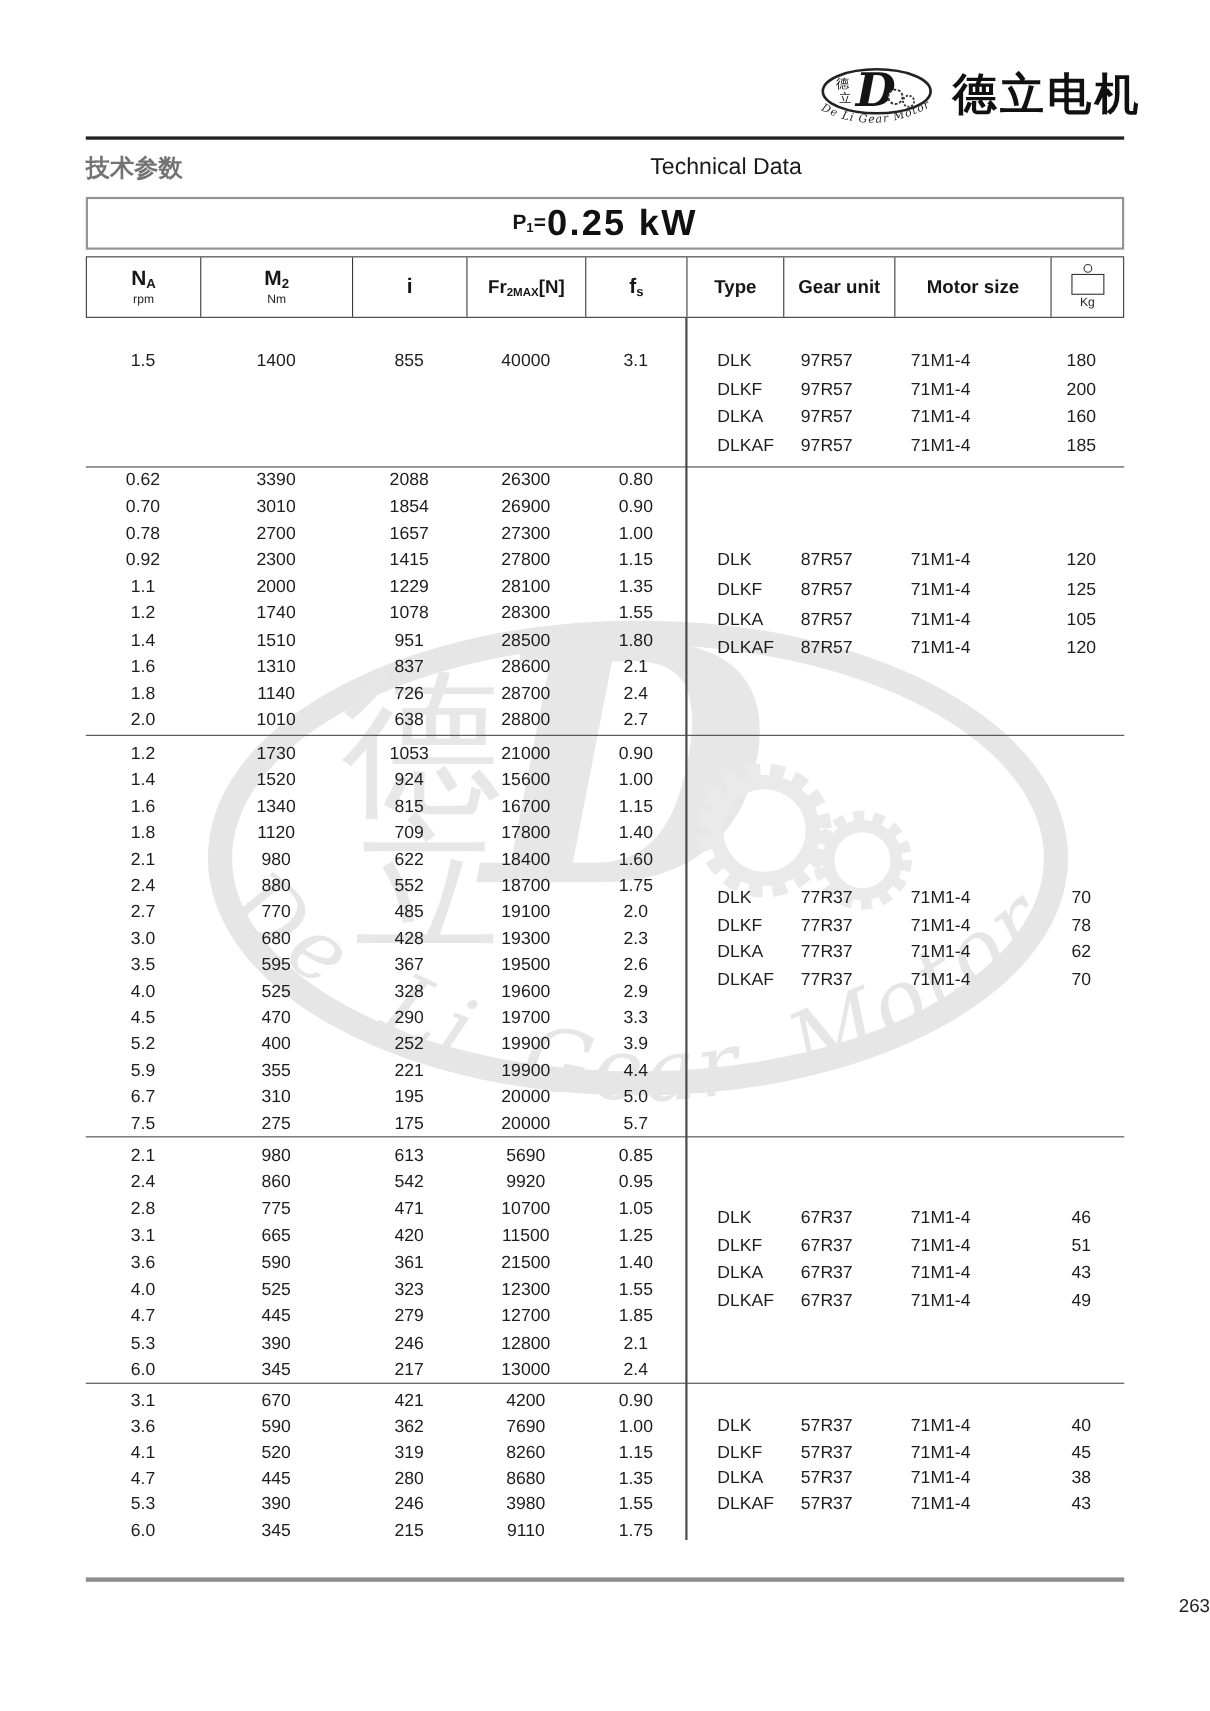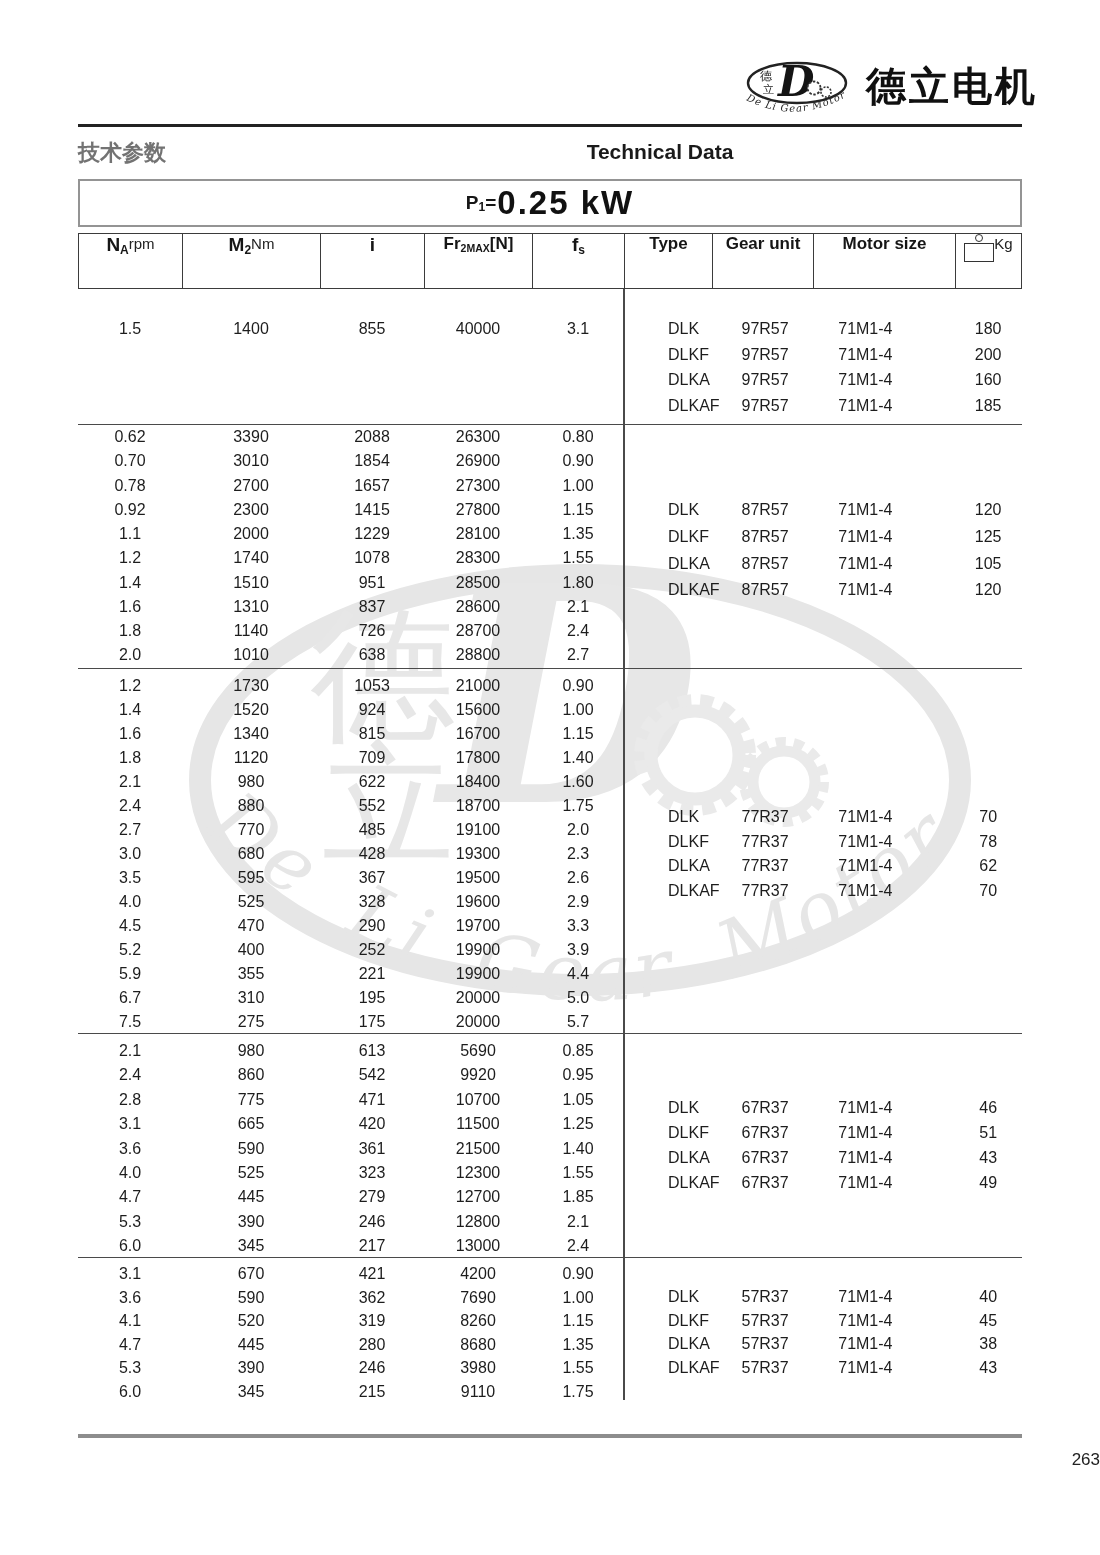--- a/index.html
+++ b/index.html
@@ -6,47 +6,47 @@
   .page{position:relative;width:1100px;height:1555px;background:#fff;overflow:hidden;
         font-family:"Liberation Sans",sans-serif;color:#1d1d1d;}
 
   
   .logo-svg{position:absolute;left:740px;top:50px;width:115px;height:72px;}
   .brand-name{position:absolute;left:866px;top:58px;width:190px;height:56px;line-height:56px;
               font-family:"DejaVu Serif",serif;font-weight:bold;font-size:40px;letter-spacing:3px;color:#101010;}
   .top-rule{position:absolute;left:78px;top:124px;width:944px;height:3px;background:#222;}
 
   .title-zh{position:absolute;left:78px;top:138px;font-size:22px;font-weight:bold;color:#737373;}
-  .title-en{position:absolute;left:400px;top:140px;width:520px;text-align:center;font-size:21px;font-weight:bold;color:#1a1a1a;}
+  .title-en{position:absolute;left:400px;top:140px;width:520px;text-align:center;font-size:21px;font-weight:normal;color:#1a1a1a;}
 
   .power-box{position:absolute;left:78px;top:179px;width:944px;height:48px;border:2px solid #949494;
              box-sizing:border-box;display:flex;align-items:center;justify-content:center;background:transparent;}
   .power-box .p-label{font-size:19px;font-weight:bold;color:#161616;}
   .power-box .p-sub{font-size:12px;font-weight:bold;position:relative;top:4px;color:#161616;}
   .power-box .p-eq{font-size:19px;font-weight:bold;color:#161616;margin-right:1px;}
   .power-box .p-value{font-size:33px;font-weight:bold;letter-spacing:2px;color:#111;}
 
   
   .watermark{position:absolute;left:150px;top:520px;width:900px;height:560px;z-index:0;pointer-events:none;}
 
   
   .table-area{position:absolute;left:78px;top:233px;width:944px;height:1167px;z-index:1;}
 
   .thead{position:absolute;left:0;top:0;width:944px;height:56px;border:1.5px solid #3b3b3b;
          box-sizing:border-box;display:flex;background:transparent;}
-  .th{box-sizing:border-box;border-right:1.5px solid #3b3b3b;display:flex;flex-direction:row;
-      justify-content:center;line-height:1.15;}
+  .th{box-sizing:border-box;border-right:1.5px solid #3b3b3b;display:flex;flex-direction:column;
+      align-items:center;justify-content:center;line-height:1.15;}
   .th:last-child{border-right:none;}
   .th.w0{width:104px}.th.w1{width:138px}.th.w2{width:104px}.th.w3{width:108px}.th.w4{width:92px}
   .th.w5{width:88px}.th.w6{width:101px}.th.w7{width:142px}.th.w8{flex:1}
   .h-main{font-size:19px;font-weight:bold;color:#161616;}
   .h-sub{font-size:12px;font-weight:bold;position:relative;top:3px;color:#161616;}
   .h-line{font-size:17px;font-weight:bold;color:#161616;white-space:nowrap;}
   .h-line .h-sub2{font-size:10.5px;font-weight:bold;position:relative;top:3px;}
-  .h-unit{font-size:15px;color:#222;margin-top:1px;}
+  .h-unit{font-size:11px;color:#222;margin-top:1px;}
   .kg-icon{display:flex;flex-direction:column;align-items:center;}
   .kg-knob{width:8px;height:8px;border:1.5px solid #333;border-radius:50%;box-sizing:border-box;}
   .kg-body{width:30px;height:19px;border:1.5px solid #333;box-sizing:border-box;margin-top:1px;}
 
   .vdivider{position:absolute;left:545px;top:56px;width:1.5px;height:1111px;background:#4a4a4a;}
 
   .section{position:absolute;left:0;width:944px;box-sizing:border-box;background:transparent;}
   .section.bordered{border-top:1px solid #4a4a4a;}
   .s1{top:56px;height:135px;}
   .s2{top:191px;height:244px;}
@@ -67,21 +67,21 @@
   .s5 .drow{height:23.5px;line-height:23.5px;}
   .dc{text-align:center;font-size:16px;color:#1d1d1d;}
   .dc.c0{width:104px}.dc.c1{width:138px}.dc.c2{width:104px}.dc.c3{width:108px}.dc.c4{width:92px}
 
   .motor-rows{position:absolute;left:546px;width:398px;}
   .s1 .motor-rows{top:27px;} .s1 .mrow{height:25.5px;line-height:25.5px;}
   .s2 .motor-rows{top:72px;} .s2 .mrow{height:26.8px;line-height:26.8px;}
   .s3 .motor-rows{top:136px;} .s3 .mrow{height:24.6px;line-height:24.6px;}
   .s4 .motor-rows{top:61px;} .s4 .mrow{height:25px;line-height:25px;}
   .s5 .motor-rows{top:27px;} .s5 .mrow{height:23.5px;line-height:23.5px;}
-  .mrow{display:flex;padding-left:44px;}
+  .mrow{display:flex;padding-left:28px;}
   .mc{font-size:16px;color:#1d1d1d;white-space:nowrap;}
   .mc.m0{width:76px;text-align:left;}
   .mc.m1{width:100px;text-align:left;}
   .mc.m2{width:120px;}
   .mc.m3{width:70px;text-align:center;}
 
   
   .bottom-rule{position:absolute;left:78px;top:1434px;width:944px;height:4px;background:#8d8d8d;}
   .page-number{position:absolute;left:0;top:1450px;width:1100px;text-align:right;font-size:17px;color:#222;}
 </style>

